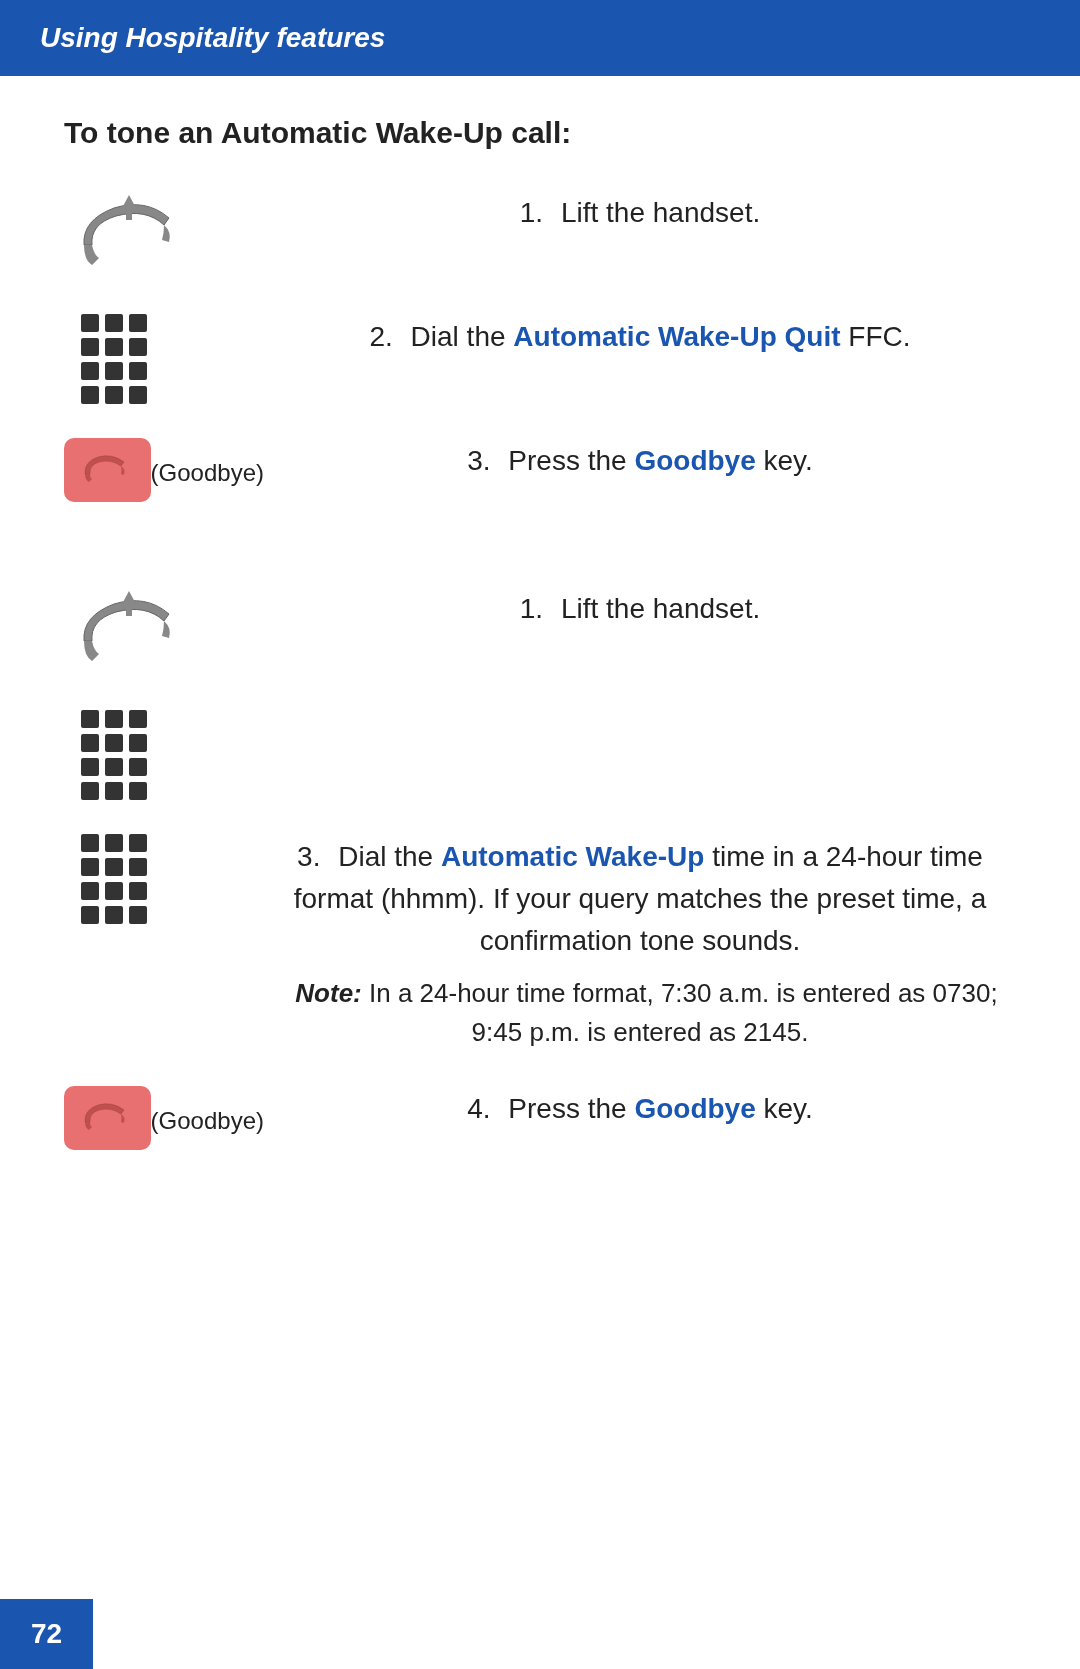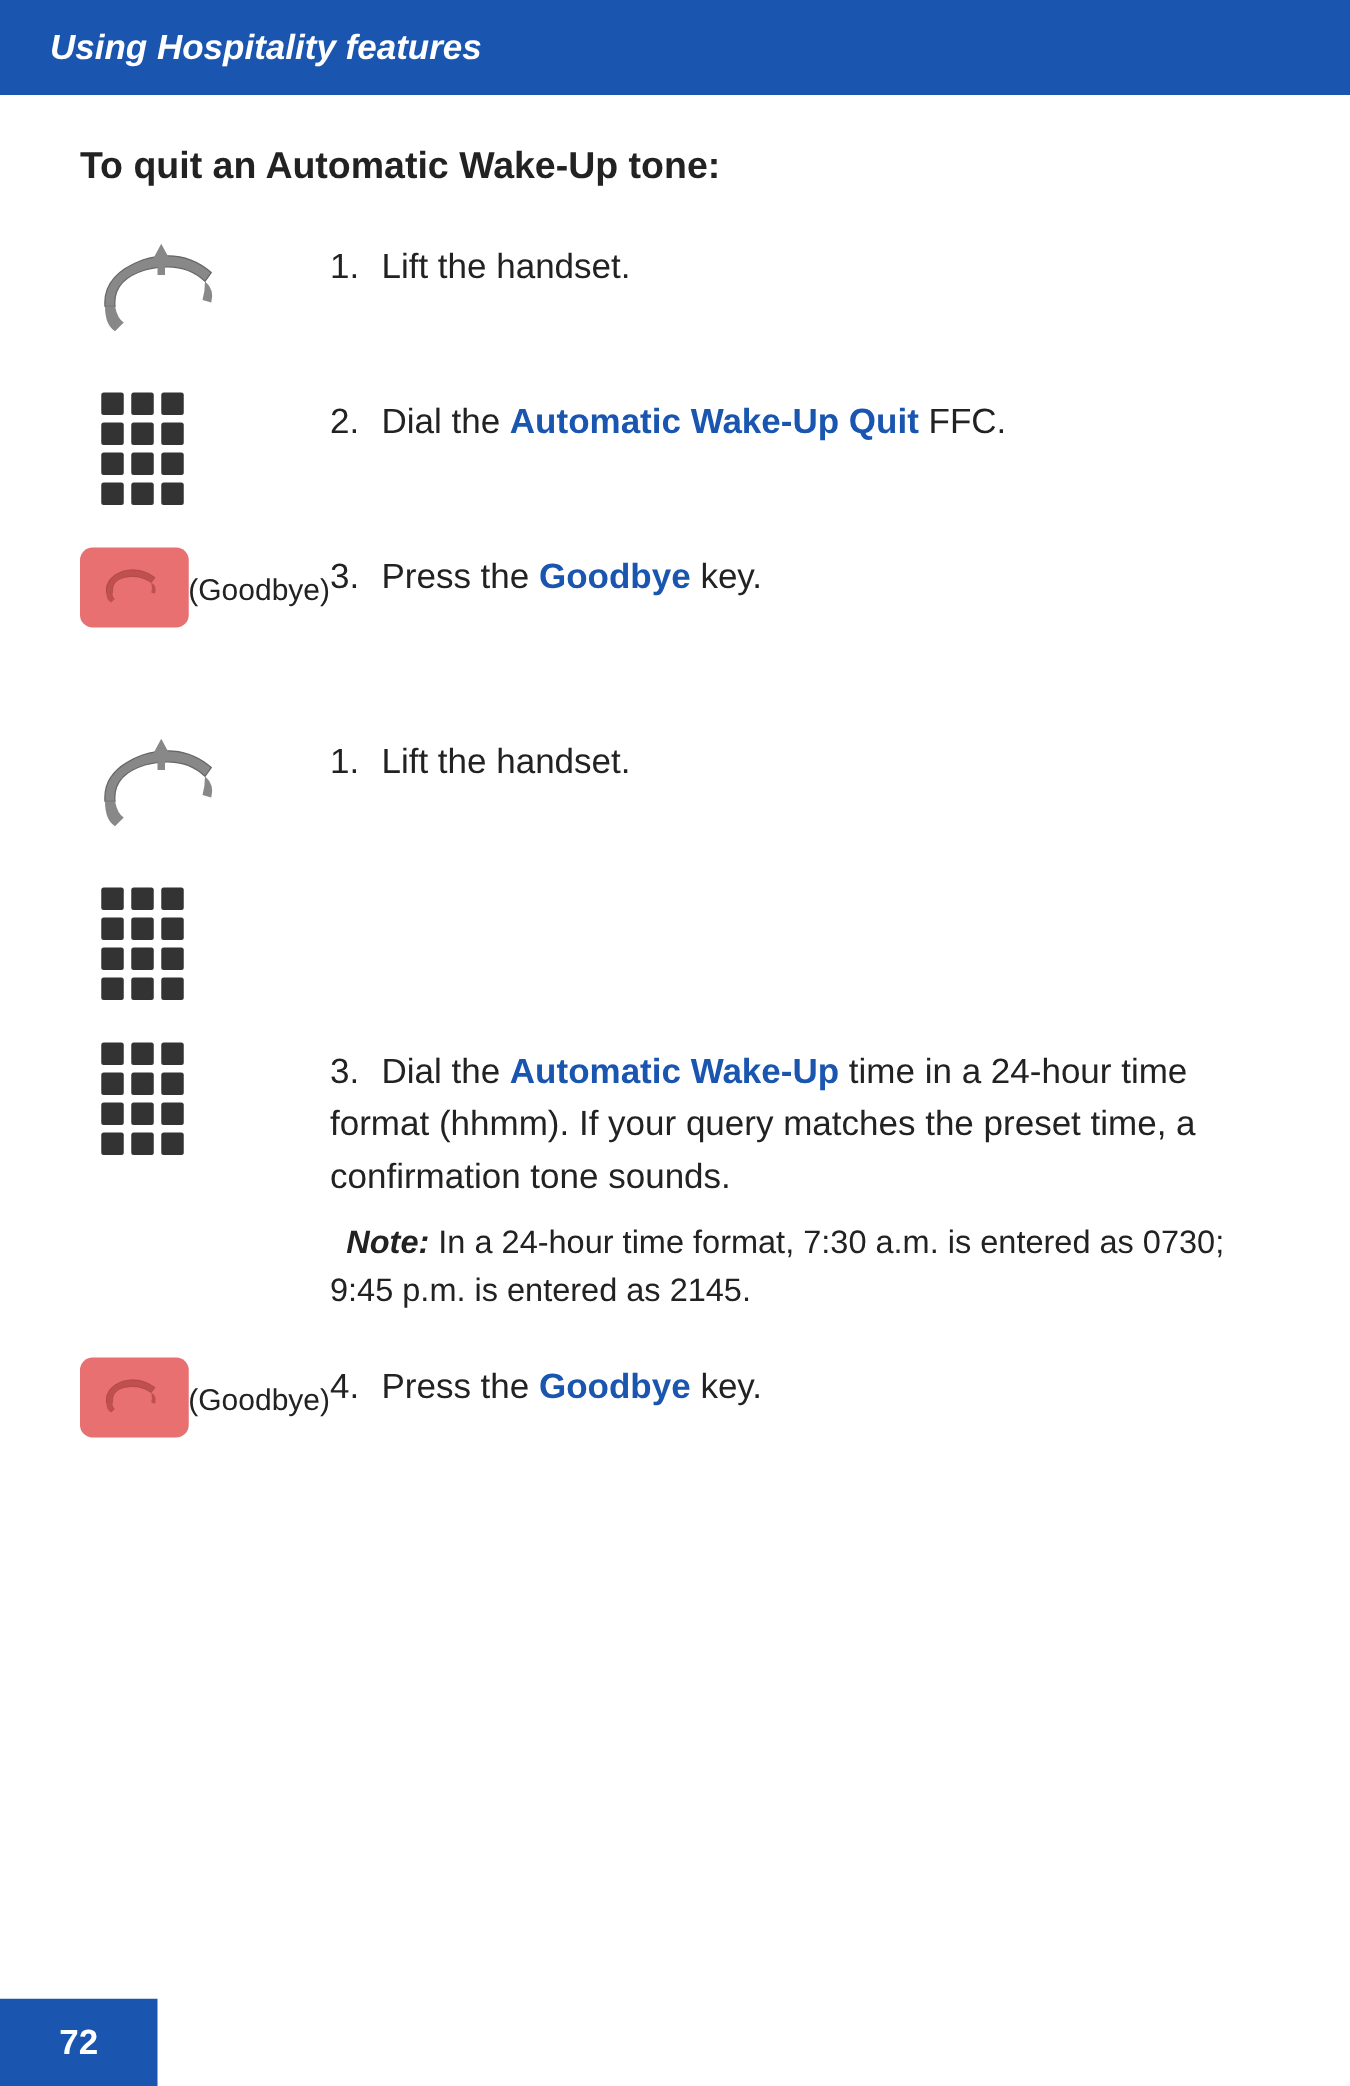--- a/index.html
+++ b/index.html
@@ -35,20 +35,21 @@
       font-size: 30px;
       font-weight: bold;
       margin-bottom: 36px;
     }
 
     .steps-container {
       display: flex;
       flex-direction: column;
       gap: 0;
       margin-bottom: 50px;
+      text-align: center;
     }
 
     .step-row {
       display: flex;
       flex-direction: row;
       align-items: flex-start;
       margin-bottom: 30px;
     }
 
     .icon-col {
@@ -138,21 +139,21 @@
     .section-divider {
       margin-bottom: 44px;
     }
 
     
     .page-footer {
       position: absolute;
       bottom: 0;
       left: 0;
       background: #1a56b0;
-      width: 126px;
+      width: 93px;
       height: 70px;
       display: flex;
       align-items: center;
       justify-content: center;
     }
 
     .page-number {
       color: #ffffff;
       font-size: 28px;
       font-weight: bold;
@@ -161,21 +162,21 @@
 </head>
 <body>
 
 <div class="header-bar">
   <span>Using Hospitality features</span>
 </div>
 
 <div class="content">
 
   <div class="section-divider">
-    <div class="section-title">To quit an Automatic Wake-Up tone:</div>
+    <div class="section-title">To tone an Automatic Wake-Up call:</div>
 
     <div class="steps-container">
 
       <div class="step-row">
         <div class="icon-col">
           <div class="handset-icon-wrap">
             <svg width="130" height="90" viewBox="0 0 130 90">
 
               <path d="M20,55 Q18,30 50,18 Q82,8 105,28 L100,35 Q82,18 52,26 Q26,34 28,55 Z" fill="#888" stroke="#666" stroke-width="1"></path>
               <path d="M20,55 Q20,70 28,75 L35,68 Q30,65 28,55 Z" fill="#888"></path>

